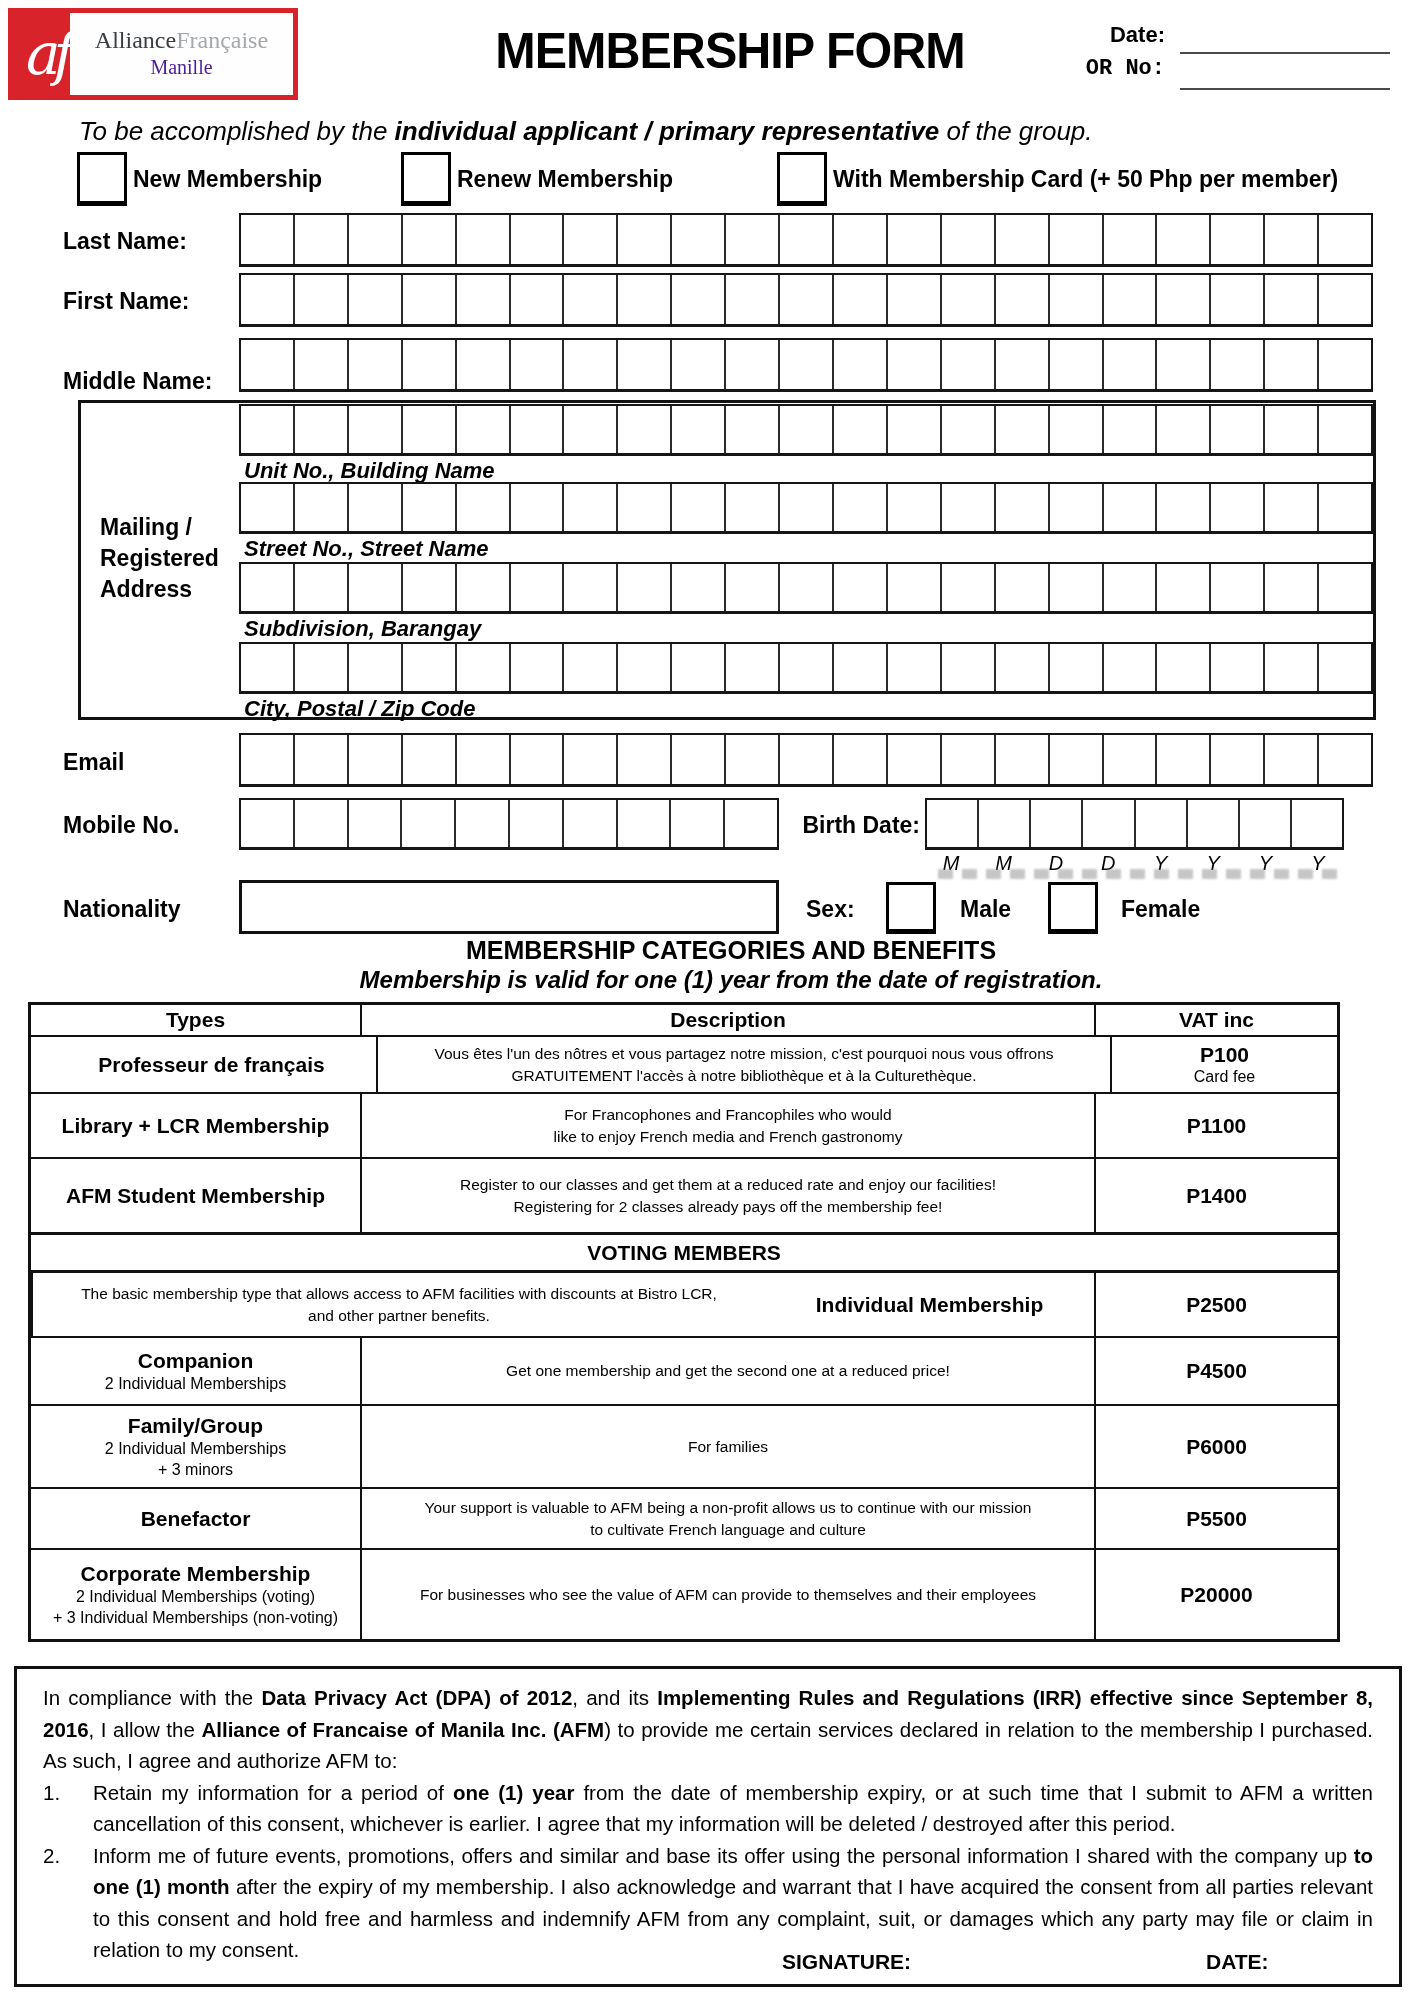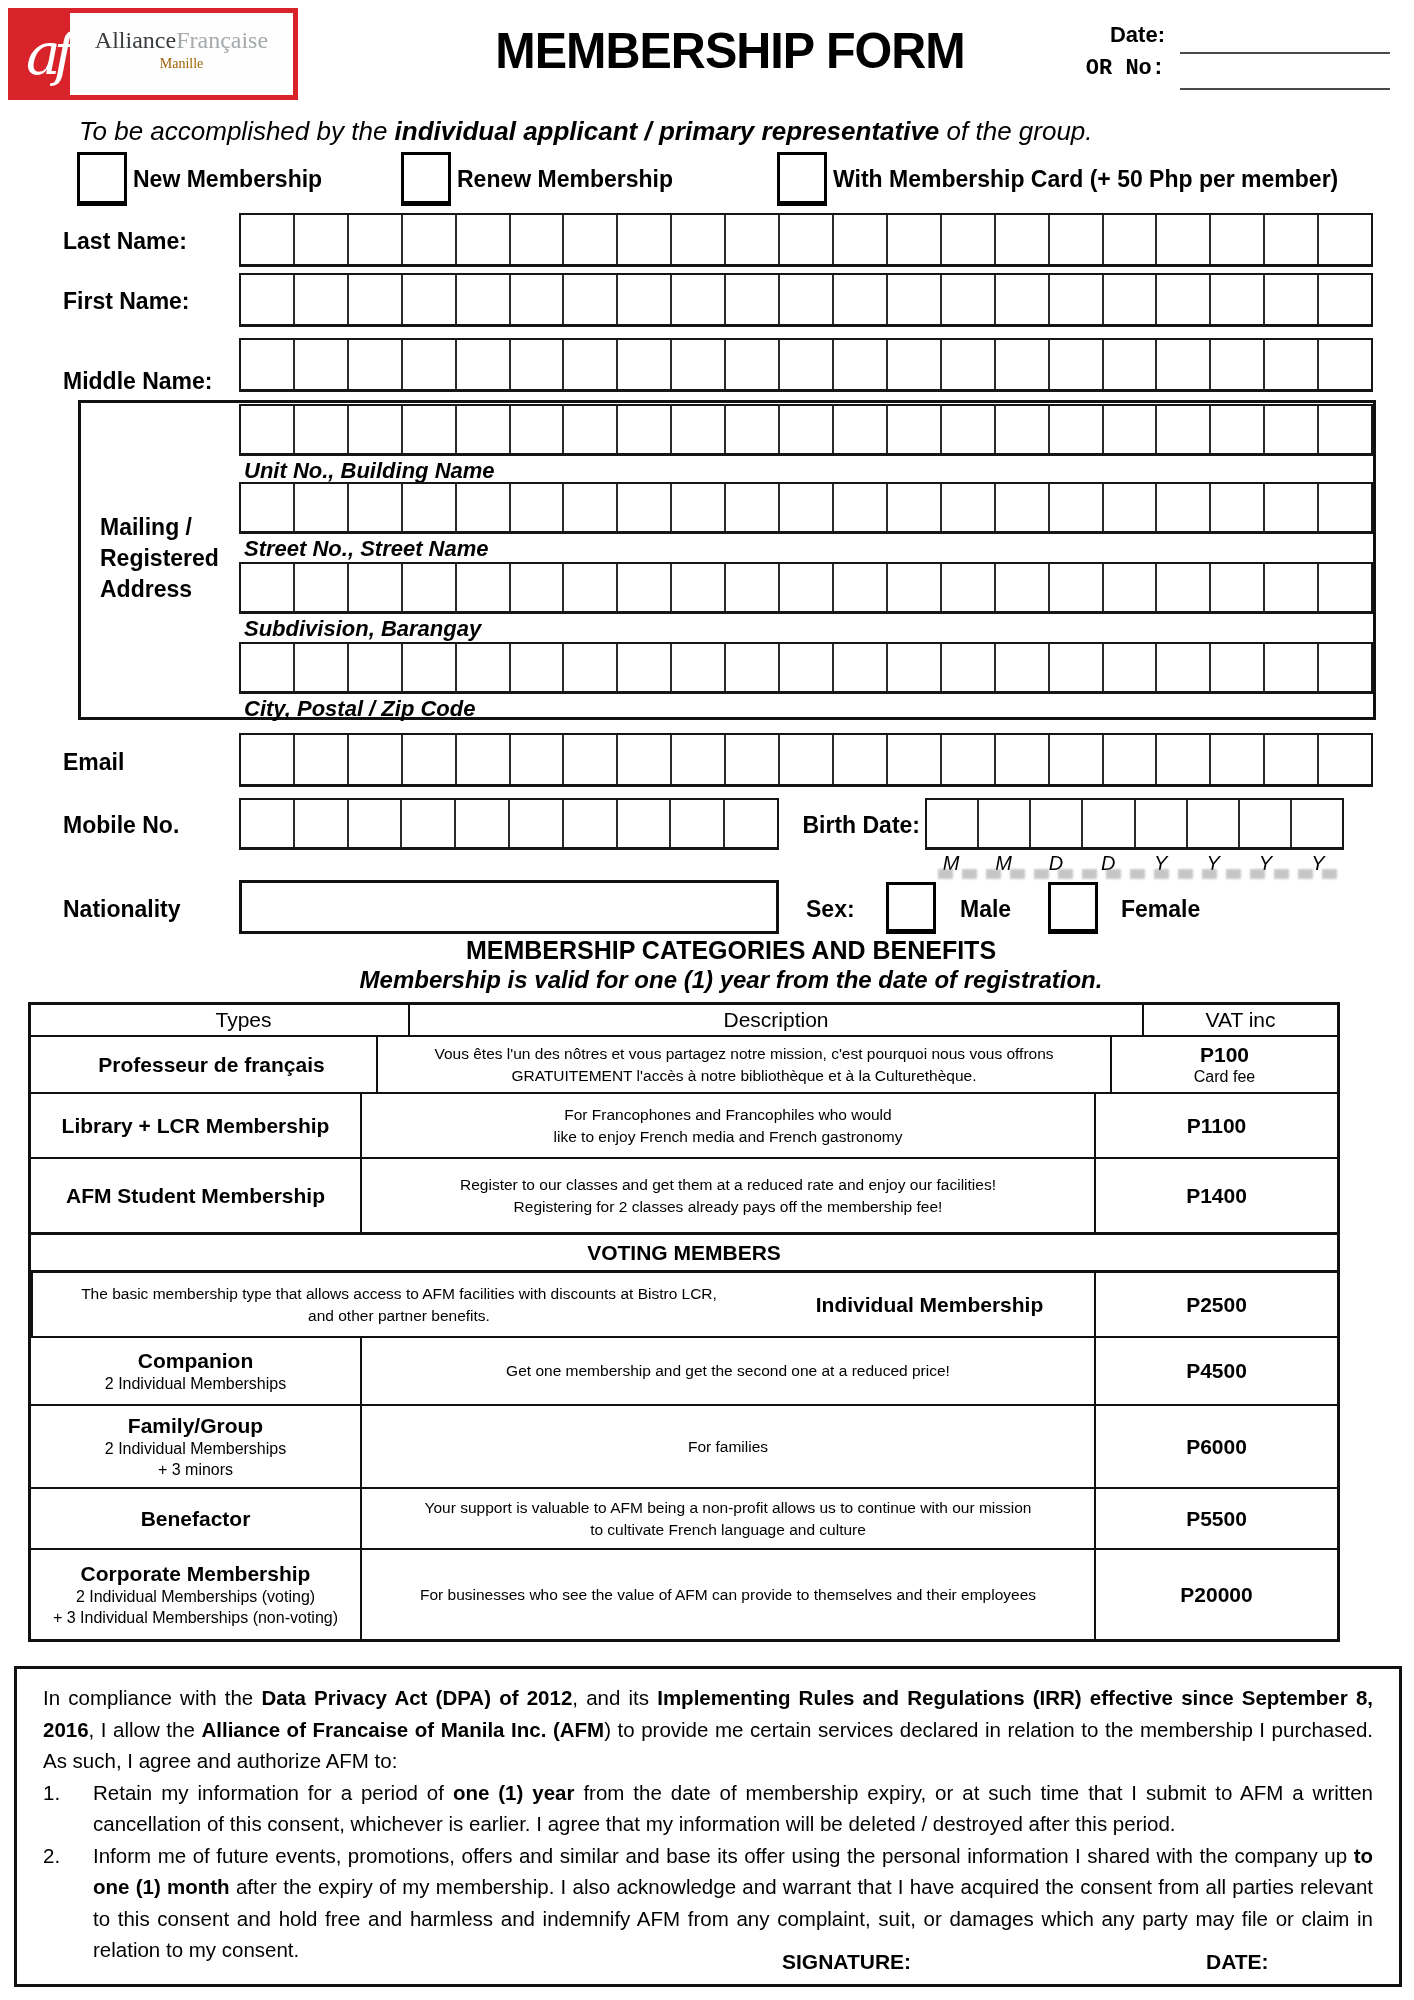--- a/index.html
+++ b/index.html
@@ -8,21 +8,21 @@
   .page { position:relative; width:1414px; height:2000px; background:#fff; overflow:hidden; }
 
   
   .logo { position:absolute; left:8px; top:8px; width:290px; height:92px; background:#d8232a; }
   .logo-af { position:absolute; left:0; top:0; width:84px; height:92px; display:flex; align-items:center; justify-content:center;
              color:#fff; font-family:"DejaVu Serif", serif; font-style:italic; font-size:58px; letter-spacing:-7px; padding-right:6px; }
   .logo-panel { position:absolute; left:62px; top:5px; right:5px; bottom:5px; background:#fefefe; text-align:center; padding-top:14px; }
   .brand1 { font-family:"Liberation Serif", serif; font-size:24px; letter-spacing:0; white-space:nowrap; }
   .brand1 .b-dark { color:#3a3d40; }
   .brand1 .b-light { color:#a6a9ab; }
-  .brand2 { font-family:"Liberation Serif", serif; font-size:14px; color:#a16207; margin-top:2px; }
+  .brand2 { font-family:"Liberation Serif", serif; font-size:20px; color:#4c1d95; margin-top:2px; }
 
   .form-title { position:absolute; left:445px; top:22px; width:570px; text-align:center;
                 font-size:50px; font-weight:800; letter-spacing:-1px; transform:scaleX(.97); }
 
   .hdr-lbl { position:absolute; font-size:22px; font-weight:bold; text-align:right; width:120px; }
   .date-lbl { left:1045px; top:22px; }
   .orno-lbl { left:1045px; top:56px;font-family:Liberation Mono, monospace; }
   .hdr-line { position:absolute; height:0; border-bottom:2px solid #4a4a4a; width:210px; left:1180px; }
   .date-line { top:52px; }
   .orno-line { top:88px; }
@@ -77,21 +77,21 @@
   .cat-heading { position:absolute; left:48px; top:936px; width:1366px; text-align:center; font-size:25px; font-weight:800; }
   .cat-sub { position:absolute; left:48px; top:966px; width:1366px; text-align:center; font-size:24px; font-weight:bold; font-style:italic; }
 
   .cat-table { position:absolute; left:28px; top:1002px; width:1312px; border:3px solid #111; background:#fff; }
   .t-row { display:flex; border-top:2px solid #111; align-items:stretch; }
   .t-row:first-child { border-top:none; }
   .t-c { display:flex; flex-direction:column; justify-content:center; align-items:center; text-align:center; padding:4px 10px; }
   .t-c1 { width:329px; }
   .t-c2 { width:734px; border-left:2px solid #111; }
   .t-c3 { flex:1; border-left:2px solid #111; }
-  .t-head { height:30px; font-size:21px; font-weight:normal;margin-left:48px; }
+  .t-head { height:30px; font-size:21px; font-weight:bold; }
   .t-head .t-c { padding:0 10px; }
   .t-type { font-size:21px; font-weight:bold; line-height:25px; }
   .t-type-sub { font-size:16px; font-weight:normal; line-height:21px; }
   .t-desc { font-size:15.5px; line-height:22px; white-space:pre-line; }
   .t-price { font-size:21px; font-weight:bold; }
   .t-price-sub { font-size:16px; line-height:20px; }
   .t-divider { border-top:3px solid #111; border-bottom:0; font-size:21px; font-weight:bold;
                justify-content:center; display:flex; align-items:center; }
   .after-divider { border-top:3px solid #111; }
 

